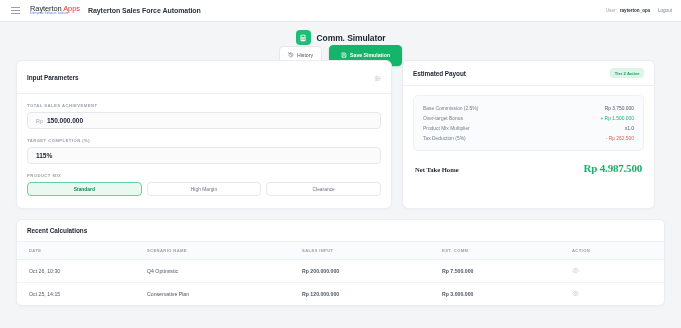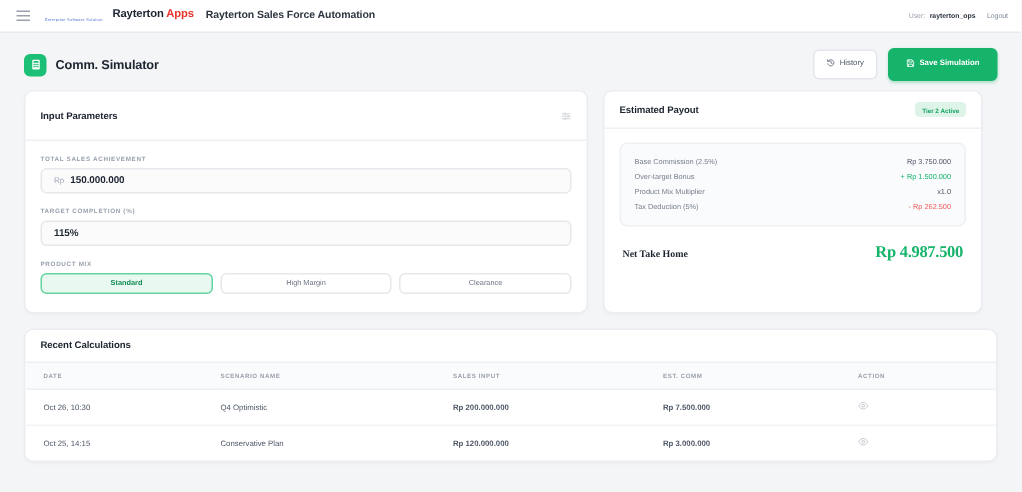--- a/index.html
+++ b/index.html
@@ -14,34 +14,34 @@
   
   .topbar {
     height: 22px; background: #ffffff;
     border-bottom: 1px solid #e8eaed;
     display: flex; align-items: center;
     padding: 0 9px; gap: 8px;
   }
   .hamburger { display: flex; flex-direction: column; gap: 2px; cursor: pointer; padding: 2px; }
   .hamburger i { display: block; width: 9px; height: 1px; background: #9aa1ad; }
   .brand { display: flex; flex-direction: column; line-height: 1; }
-  .brand-row { font-size: 7.5px; font-weight: bold; letter-spacing: -0.1px; color: #1c2430; white-space: nowrap; margin-left: 45px; }
+  .brand-row { font-size: 7.5px; font-weight: normal; letter-spacing: -0.1px; color: #1c2430; white-space: nowrap; }
   .brand-row .accent { color: #e8342a; }
   .brand-sub { font-size: 2.6px; color: #4a6fd4; letter-spacing: 0.2px; margin-top: 1px; white-space: nowrap; }
   .app-title { font-size: 7px; color: #2d3440; font-weight: bold; letter-spacing: -0.05px; white-space: nowrap; }
   .topbar-spacer { flex: 1; }
   .user-area { display: flex; align-items: center; gap: 3px; font-size: 4.6px; color: #9aa1ad; white-space: nowrap; }
   .user-area .uname { color: #2d3440; font-weight: bold; }
   .user-area .sep { color: #c5cad2; }
   .user-area .logout { color: #7b8494; cursor: pointer; }
 
   
   .page-header {
     display: flex; align-items: center;
-    padding: 8px 16px 0 16px; height: 34px;
+    padding: 8px 16px 0 16px; height: 34px; flex-direction: column;
   }
   .title-wrap { display: flex; align-items: center; gap: 6px; }
   .title-icon {
     width: 15px; height: 15px; border-radius: 4px;
     background: #1bbf76; display: flex; align-items: center; justify-content: center;
   }
   .title-icon svg { display: block; }
   .page-title { font-size: 8.5px; font-weight: bold; color: #1c2430; letter-spacing: -0.1px; }
   .header-spacer { flex: 1; }
   .hdr-btns { display: flex; align-items: center; gap: 7px; }

